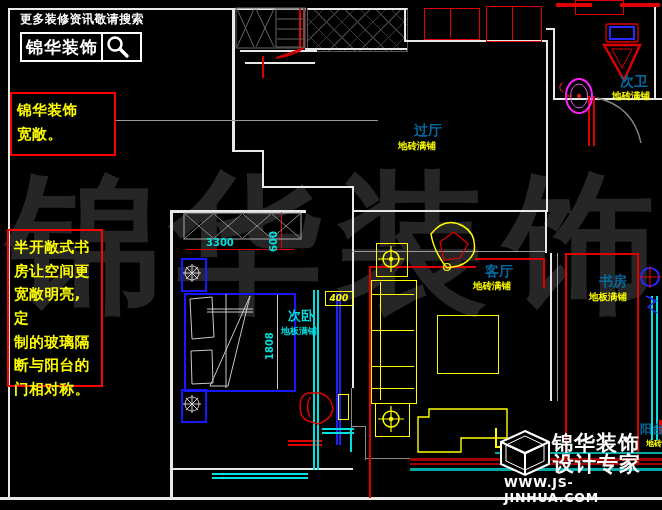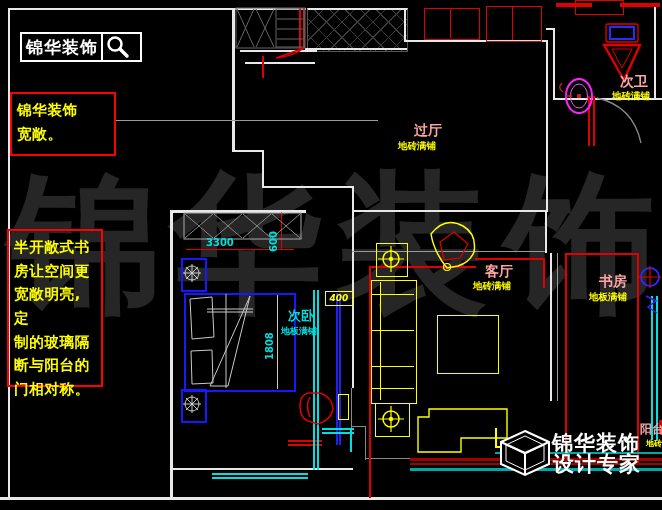--- a/index.html
+++ b/index.html
@@ -2,21 +2,21 @@
 <html><head>
 <meta charset="utf-8">
 <style>
   html,body{margin:0;padding:0;background:#000;}
   .canvas{position:relative;width:662px;height:510px;background:#000;overflow:hidden;
           font-family:"DejaVu Sans","Liberation Sans",sans-serif;}
   .abs{position:absolute;}
   .ln{position:absolute;display:block;}
   .wm{position:absolute;top:168px;font-size:152px;font-weight:bold;color:#262626;line-height:1;z-index:0;}
   .layer{position:absolute;left:0;top:0;z-index:2;}
-  .rlabel{position:absolute;color:#fca5a5;font-weight:bold;white-space:nowrap;z-index:5;}
+  .rlabel{position:absolute;color:#0369a1;font-weight:bold;white-space:nowrap;z-index:5;}
   .rsub{position:absolute;color:#ffff00;font-weight:bold;font-size:9.5px;white-space:nowrap;z-index:5;}
   .cy{color:#00dddd !important;}
   .dim{position:absolute;color:#00e0e0;font-size:10px;font-weight:bold;white-space:nowrap;z-index:5;}
   .dimv{position:absolute;color:#00e0e0;font-size:10px;font-weight:bold;writing-mode:vertical-rl;
         transform:rotate(180deg);white-space:nowrap;z-index:5;}
   .annobox{position:absolute;border:2px solid #ff0000;color:#ffff00;font-weight:bold;
            font-size:14.6px;line-height:1.62;letter-spacing:0.6px;padding:4px 5px;
            white-space:pre-line;word-break:break-all;z-index:6;}
   .hatch{position:absolute;border:1px solid #555;border-top:2px solid #e8e8e8;
          background:
@@ -248,25 +248,27 @@
 
   <div class="annobox" style="left:10px;top:92px;width:92px;height:52px;">锦华装饰
 宽敞。</div>
   <div class="annobox" style="left:7px;top:229px;width:82px;height:146px;">半开敞式书
 房让空间更
 宽敞明亮,定
 制的玻璃隔
 断与阳台的
 门相对称。</div>
 
+  <div class="hdr-tag">更多装修资讯敬请搜索</div>
   <div class="hdr-box">
     <span class="hdr-brand">锦华装饰</span>
     <span class="hdr-div"></span>
     <svg width="28" height="26" viewBox="0 0 28 26">
       <circle cx="12" cy="10" r="6.5" stroke="#fff" stroke-width="2.5" fill="none"></circle>
       <line x1="17" y1="15" x2="24" y2="22" stroke="#fff" stroke-width="3.5" stroke-linecap="round"></line>
     </svg>
   </div>
 
   <span class="ft-brand" style="left:552px;top:429px;">锦华装饰</span>
   <span class="ft-brand" style="left:553px;top:450px;text-align:center;">设计专家</span>
+  <span class="ft-web">WWW.JS-JINHUA.COM</span>
 
 </div>
 
 </body></html>

